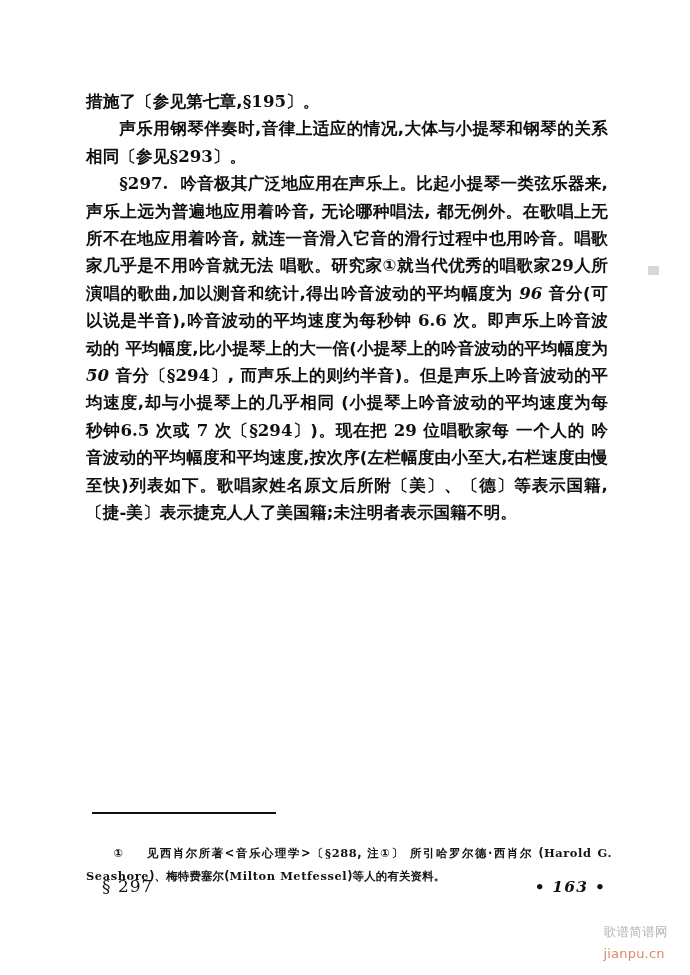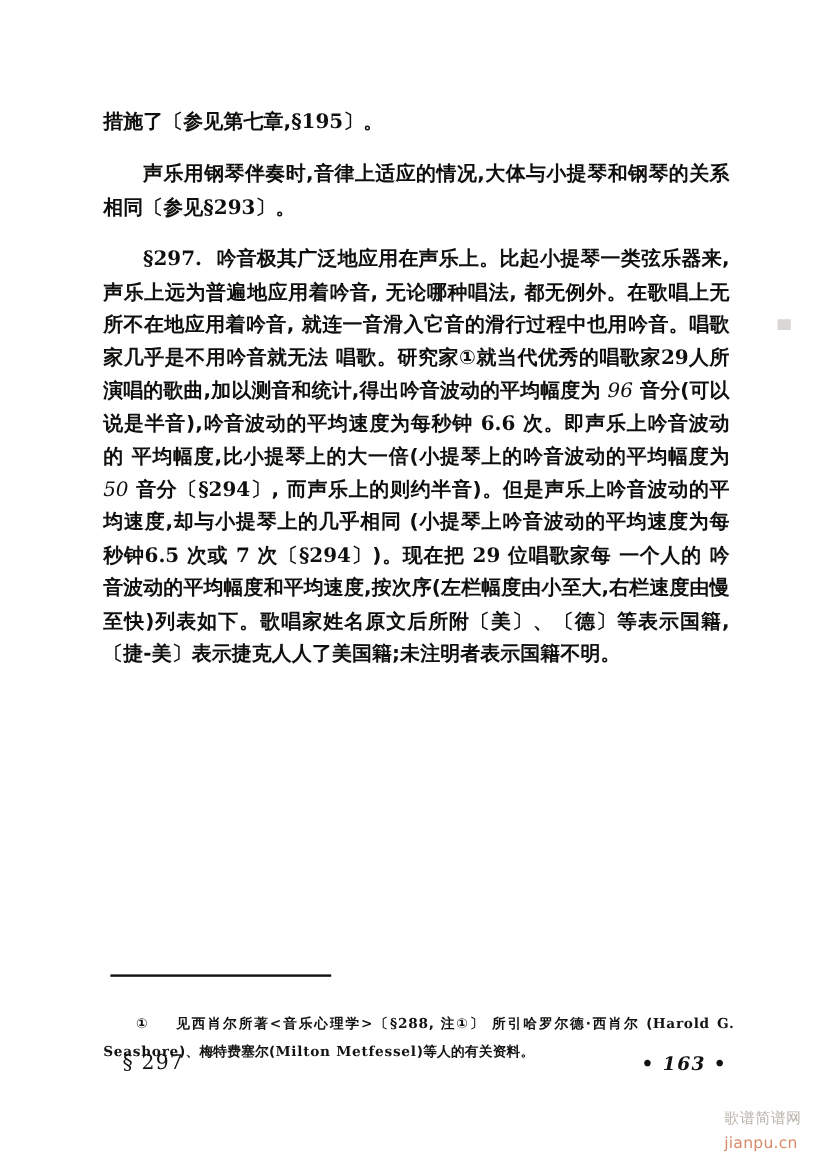--- a/index.html
+++ b/index.html
@@ -33,31 +33,31 @@
     line-height: 27.4px;
     text-align: justify;
     text-justify: inter-character;
     letter-spacing: 0.1px;
     text-indent: 0;
   }
   .para.indent {
     text-indent: 2em;
   }
   .para + .para {
-    margin-top: 16px;
+    margin-top: 0px;
   }
   
   .para > .lastline {
     display: block;
     text-align: left;
   }
   .italnum {
     font-style: italic;
     font-family: "DejaVu Serif", "Liberation Serif", serif;
-    font-weight: normal;
+    font-weight: bold;
     letter-spacing: 0;
   }
   .num {
     font-family: "DejaVu Serif", "Liberation Serif", serif;
     font-weight: bold;
     letter-spacing: 0;
   }
   .sp {
     letter-spacing: 0.28em;
   }

